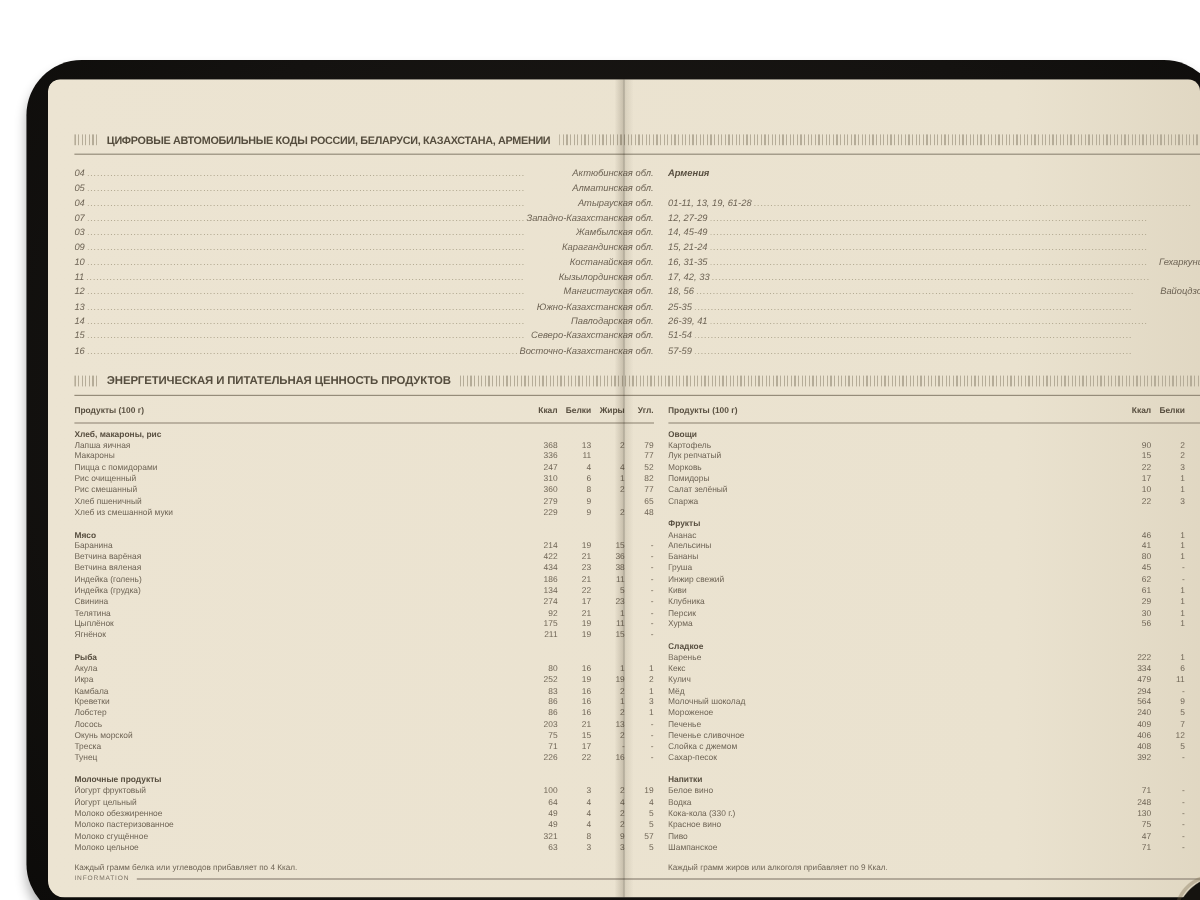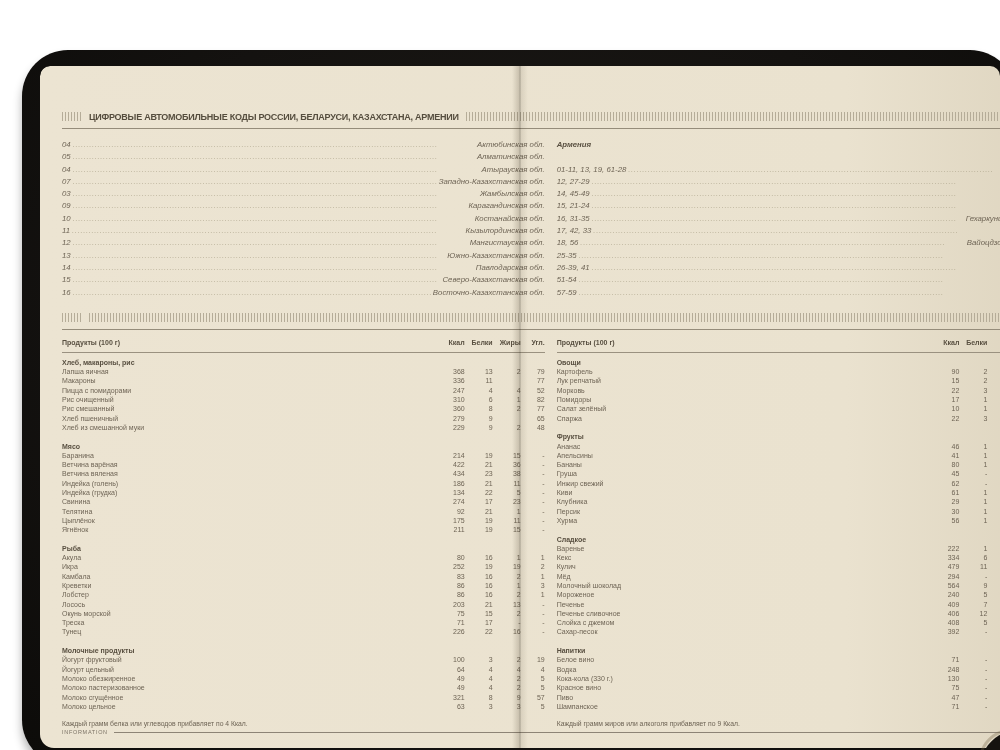--- a/index.html
+++ b/index.html
@@ -224,20 +224,21 @@
             <div class="drow t-row">
               <span class="d">57-59</span>
               <span class="dots"></span>
 
             </div>
           </div>
       </div>
 
       <div class="phead" style="margin-top:12px;">
         <span class="stripe s-small"></span>
+        <h1>ЭНЕРГЕТИЧЕСКАЯ И ПИТАТЕЛЬНАЯ ЦЕННОСТЬ ПРОДУКТОВ</h1>
         <span class="stripe s-fill"></span>
       </div>
 
       <div class="foodwrap">
         <div class="fgroup">
           <div class="frow fhead">
             <span class="fname">Продукты (100 г)</span>
             <span class="fnum">Ккал</span>
             <span class="fnum">Белки</span>
             <span class="fnum">Жиры</span>

